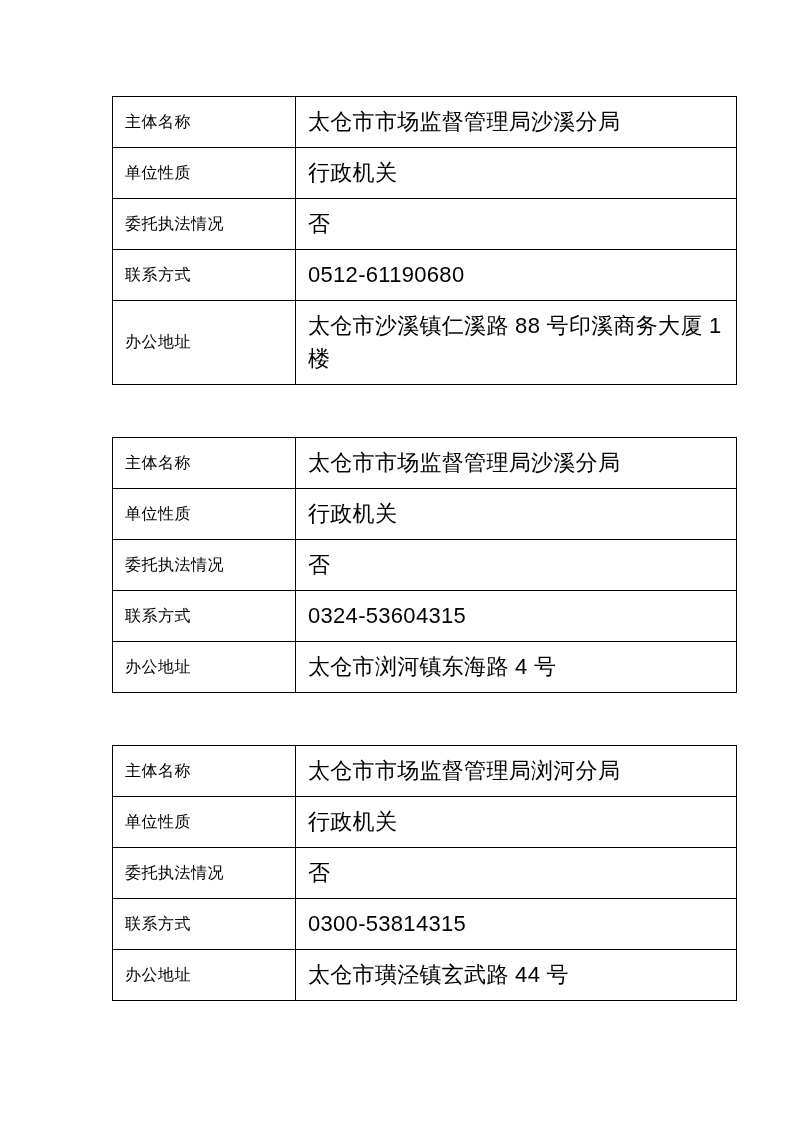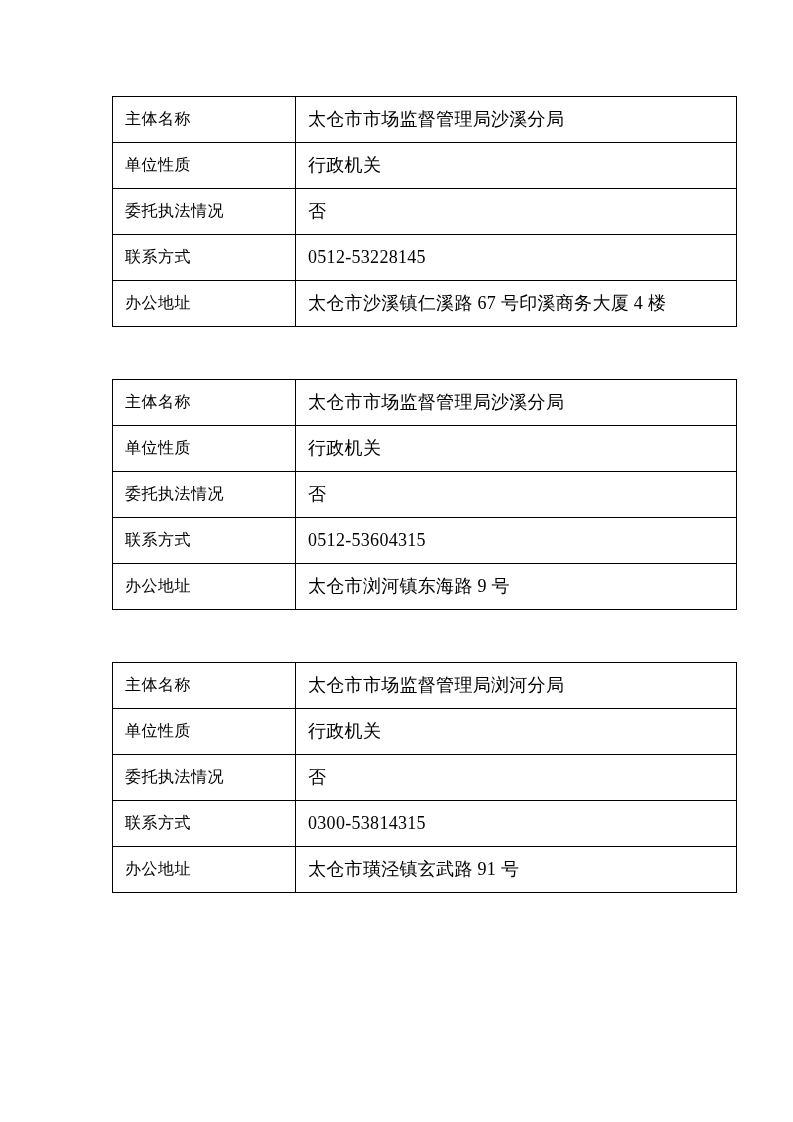--- a/index.html
+++ b/index.html
@@ -35,22 +35,22 @@
     height: 28px;
   }
   .doc-table td.label {
     width: 160px;
     font-family: "DejaVu Sans", "Liberation Sans", sans-serif;
     font-size: 16px;
     letter-spacing: 0.5px;
   }
   .doc-table td.value {
     width: 418px;
-    font-family: Liberation Serif, serif;
-    font-size: 18px;
+    font-family: Liberation Sans, sans-serif;
+    font-size: 22px;
     letter-spacing: 0.3px;
   }
 </style>
 </head>
 <body>
 
 <div class="page">
 
   <table class="doc-table">
     <tbody>
@@ -61,50 +61,50 @@
       <tr>
         <td class="label">单位性质</td>
         <td class="value">行政机关</td>
       </tr>
       <tr>
         <td class="label">委托执法情况</td>
         <td class="value">否</td>
       </tr>
       <tr>
         <td class="label">联系方式</td>
-        <td class="value">0512-53228145</td>
+        <td class="value">0512-61190680</td>
       </tr>
       <tr>
         <td class="label">办公地址</td>
-        <td class="value">太仓市沙溪镇仁溪路 67 号印溪商务大厦 4 楼</td>
+        <td class="value">太仓市沙溪镇仁溪路 88 号印溪商务大厦 1 楼</td>
       </tr>
     </tbody>
   </table>
 
   <table class="doc-table">
     <tbody>
       <tr>
         <td class="label">主体名称</td>
         <td class="value">太仓市市场监督管理局沙溪分局</td>
       </tr>
       <tr>
         <td class="label">单位性质</td>
         <td class="value">行政机关</td>
       </tr>
       <tr>
         <td class="label">委托执法情况</td>
         <td class="value">否</td>
       </tr>
       <tr>
         <td class="label">联系方式</td>
-        <td class="value">0512-53604315</td>
+        <td class="value">0324-53604315</td>
       </tr>
       <tr>
         <td class="label">办公地址</td>
-        <td class="value">太仓市浏河镇东海路 9 号</td>
+        <td class="value">太仓市浏河镇东海路 4 号</td>
       </tr>
     </tbody>
   </table>
 
   <table class="doc-table">
     <tbody>
       <tr>
         <td class="label">主体名称</td>
         <td class="value">太仓市市场监督管理局浏河分局</td>
       </tr>
@@ -115,18 +115,18 @@
       <tr>
         <td class="label">委托执法情况</td>
         <td class="value">否</td>
       </tr>
       <tr>
         <td class="label">联系方式</td>
         <td class="value">0300-53814315</td>
       </tr>
       <tr>
         <td class="label">办公地址</td>
-        <td class="value">太仓市璜泾镇玄武路 91 号</td>
+        <td class="value">太仓市璜泾镇玄武路 44 号</td>
       </tr>
     </tbody>
   </table>
 
 </div>
 
 </body></html>

